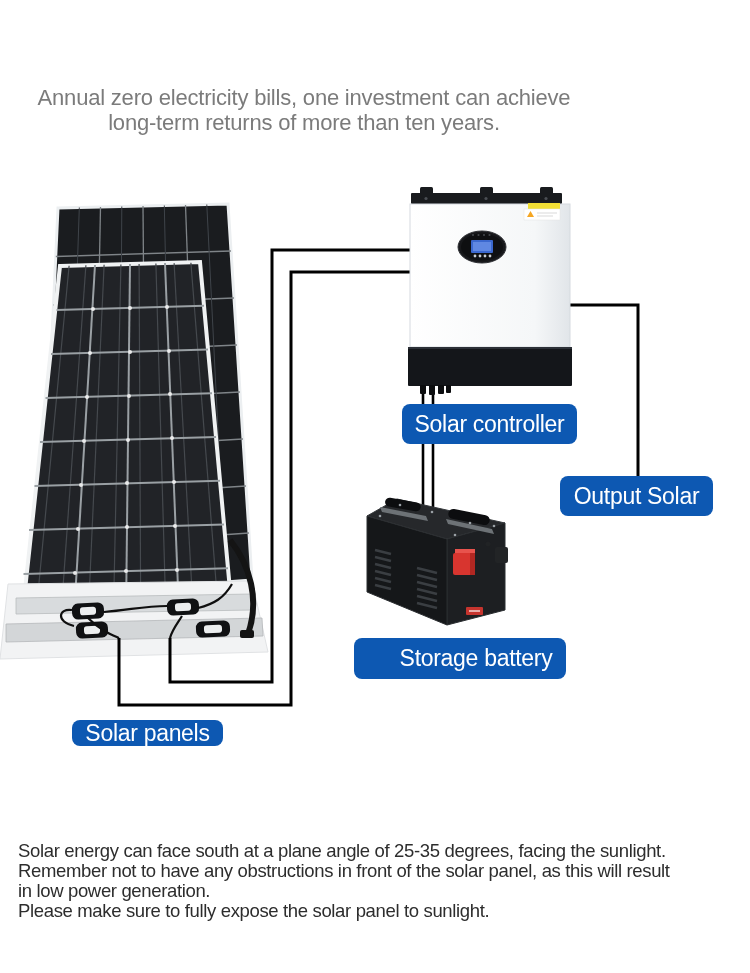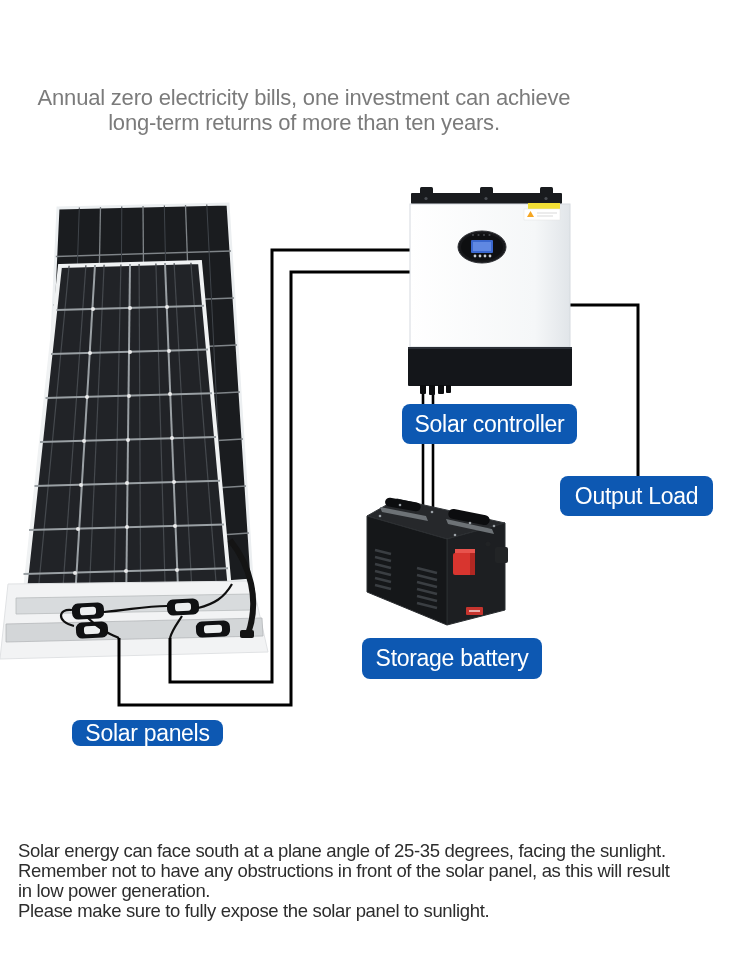--- a/index.html
+++ b/index.html
@@ -17,21 +17,21 @@
     letter-spacing:-0.2px;
   }
   .diagram-svg{position:absolute;left:0;top:0;}
   .label{
     position:absolute;background:#0d58b2;color:#ffffff;border-radius:8px;
     display:flex;align-items:center;justify-content:center;
     font-size:23px;letter-spacing:-0.3px;
   }
   #label-solar-controller{left:402px;top:404px;width:175px;height:40px;}
   #label-output-load{left:560px;top:476px;width:153px;height:40px;}
-  #label-storage-battery{left:362px;top:638px;width:180px;height:41px;}
+  #label-storage-battery{left:354px;top:638px;width:180px;height:41px;padding-left:32px;}
   #label-solar-panels{left:72px;top:720px;width:151px;height:26px;}
   .req-heading{
     position:absolute;left:17px;top:795px;font-size:24px;font-weight:bold;
     color:#121212;letter-spacing:-0.4px;
   }
   .req-body{
     position:absolute;left:18px;top:841px;font-size:18.5px;color:#2d2d2d;
     line-height:20px;white-space:pre;letter-spacing:-0.35px;
   }
 </style>
@@ -260,21 +260,21 @@
         <circle cx="488" cy="544" r="2.5" fill="#212325"></circle>
       </g>
       <g>
         <rect x="466" y="607" width="17" height="8" rx="1" fill="#c6342e"></rect>
         <line x1="469" y1="611" x2="480" y2="611" stroke="#ffffff" stroke-width="1.2"></line>
       </g>
     </g>
   </svg>
 
   <div class="label" id="label-solar-controller">Solar controller</div>
-  <div class="label" id="label-output-load">Output Load</div>
+  <div class="label" id="label-output-load">Output Solar</div>
   <div class="label" id="label-storage-battery">Storage battery</div>
   <div class="label" id="label-solar-panels">Solar panels</div>
 
   <div class="req-body">Solar energy can face south at a plane angle of 25-35 degrees, facing the sunlight.
 Remember not to have any obstructions in front of the solar panel, as this will result
 in low power generation.
 Please make sure to fully expose the solar panel to sunlight.</div>
 
 </div>
 

